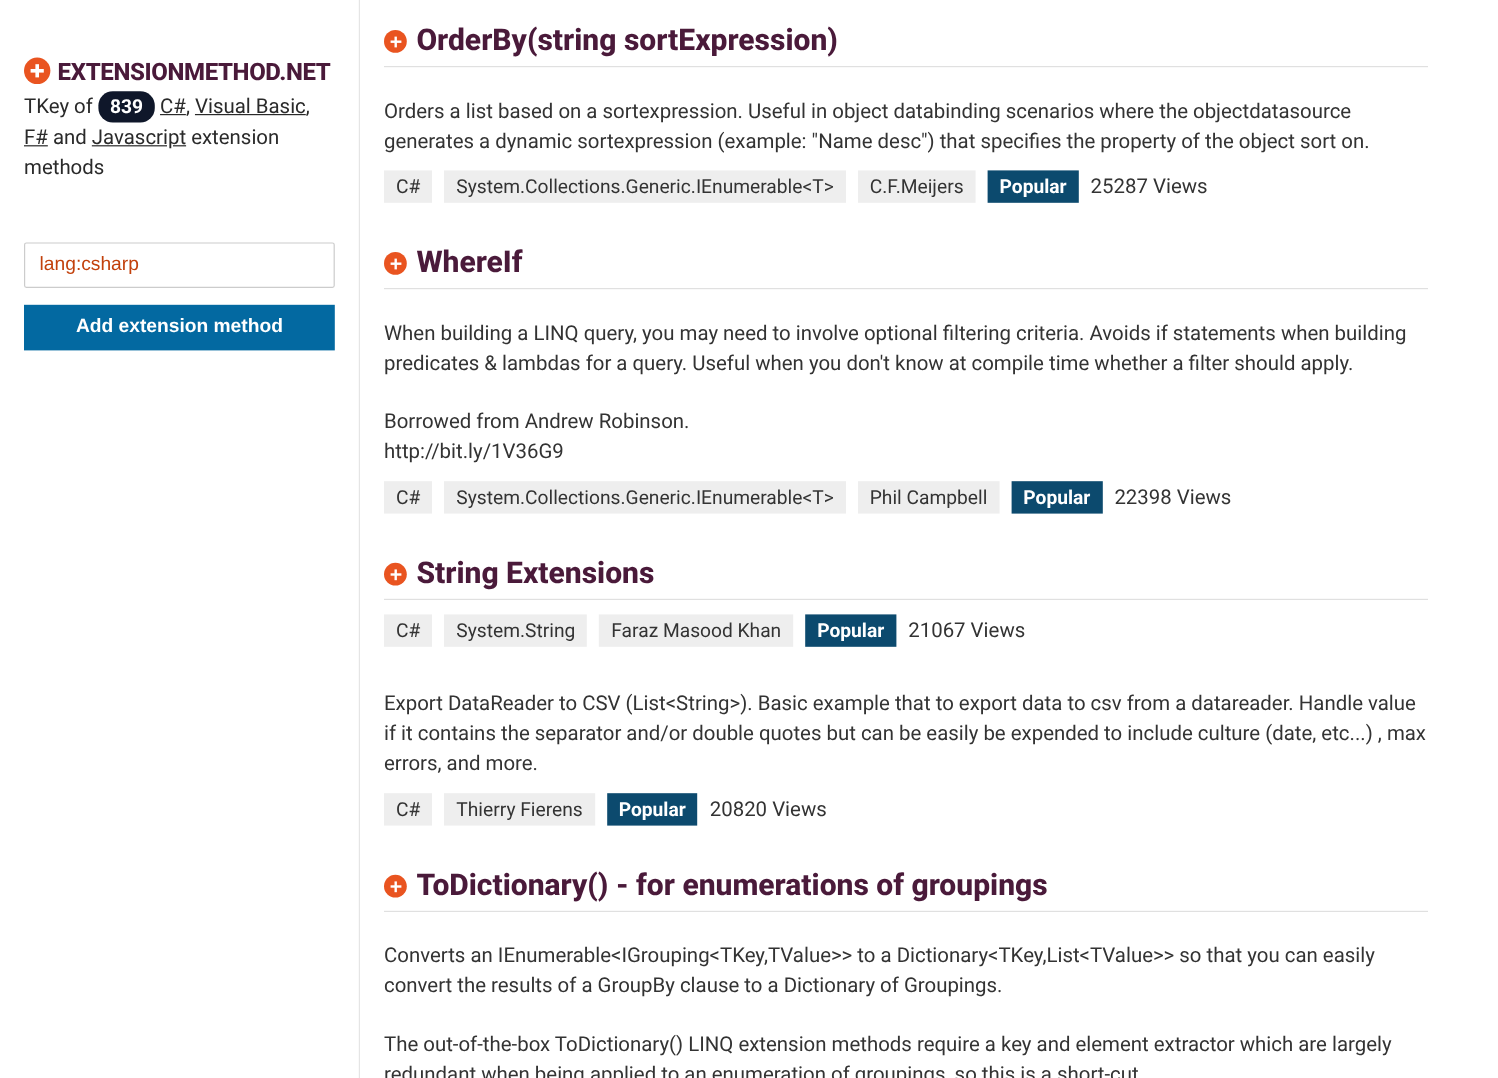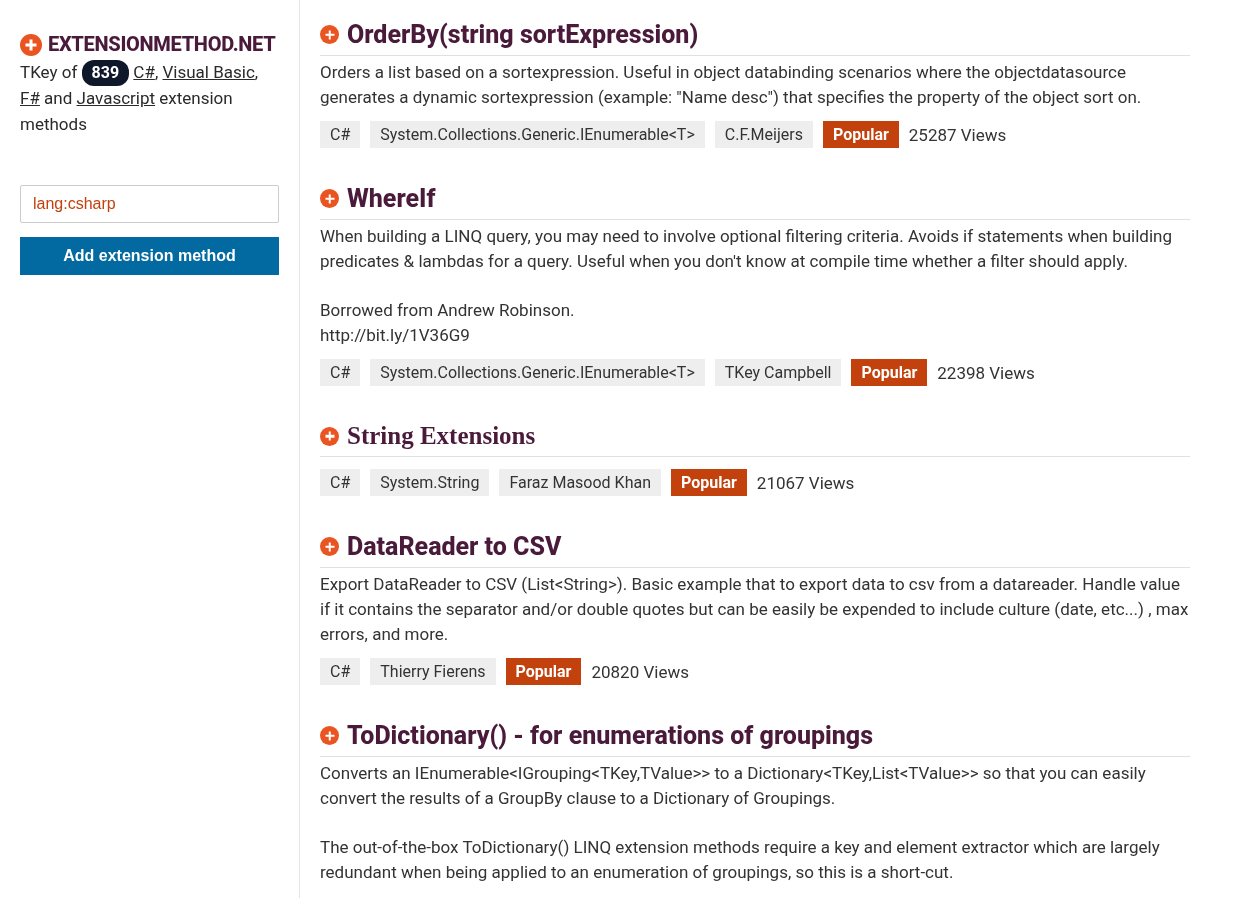--- a/index.html
+++ b/index.html
@@ -17,23 +17,23 @@
       border-right: 1px solid #e5e5e5;
       min-height: 100vh;
     }
     .main {
       flex: 1;
       padding: 20px 40px 40px 20px;
       max-width: 930px;
     }
     .logo-row {
       display: flex;
-      align-items: flex-end;
+      align-items: flex-start;
       gap: 6px;
-      margin-top: 12px;
+      margin-top: 28px;
     }
     .site-name {
       font-weight: 800;
       font-size: 20px;
       color: #4a1a3a;
       letter-spacing: -0.3px;
     }
     .intro {
       margin-top: 4px;
       line-height: 1.5;
@@ -83,41 +83,41 @@
       gap: 8px;
       border-bottom: 1px solid #e0e0e0;
       padding-bottom: 6px;
     }
     .entry-title {
       font-size: 25px;
       font-weight: 800;
       color: #4a1a3a;
     }
     .entry-desc {
-      margin-top: 4px;
+      margin-top: 25px;
       font-size: 17px;
       line-height: 1.45;
       color: #333;
       white-space: pre-line;
     }
     .tag-row {
       margin-top: 12px;
       display: flex;
       flex-wrap: wrap;
       gap: 10px;
       align-items: center;
     }
     .tag {
       background: #eee;
       color: #333;
       padding: 4px 10px;
       font-size: 16px;
     }
     .popular {
-      background: #c2410c;
+      background: #0c4a6e;
       color: #fff;
       font-weight: 700;
       padding: 4px 10px;
       font-size: 16px;
     }
     .views {
       font-size: 17px;
       color: #333;
     }
     .icon-plus {
@@ -180,43 +180,39 @@
             <span class="icon-plus small"></span>
             <a class="entry-title" style="text-decoration: none;">WhereIf</a>
           </div>
           <div class="entry-desc">When building a LINQ query, you may need to involve optional filtering criteria. Avoids if statements when building predicates &amp; lambdas for a query. Useful when you don't know at compile time whether a filter should apply.
 
 Borrowed from Andrew Robinson.
 http://bit.ly/1V36G9</div>
           <div class="tag-row">
             <span class="tag">C#</span>
             <span class="tag">System.Collections.Generic.IEnumerable&lt;T&gt;</span>
-            <span class="tag">TKey Campbell</span>
+            <span class="tag">Phil Campbell</span>
             <span class="popular">Popular</span>
             <span class="views">22398 Views</span>
           </div>
         </div>
         <div class="entry">
           <div class="entry-title-row">
             <span class="icon-plus small"></span>
-            <a class="entry-title" style="text-decoration: none; font-family: Liberation Serif, serif;">String Extensions</a>
+            <a class="entry-title" style="text-decoration: none;">String Extensions</a>
           </div>
           <div class="tag-row">
             <span class="tag">C#</span>
             <span class="tag">System.String</span>
             <span class="tag">Faraz Masood Khan</span>
             <span class="popular">Popular</span>
             <span class="views">21067 Views</span>
           </div>
         </div>
         <div class="entry">
-          <div class="entry-title-row">
-            <span class="icon-plus small"></span>
-            <a class="entry-title" style="text-decoration: none;">DataReader to CSV</a>
-          </div>
           <div class="entry-desc">Export DataReader to CSV (List&lt;String&gt;). Basic example that to export data to csv from a datareader. Handle value if it contains the separator and/or double quotes but can be easily be expended to include culture (date, etc...) , max errors, and more.</div>
           <div class="tag-row">
             <span class="tag">C#</span>
             <span class="tag">Thierry Fierens</span>
             <span class="popular">Popular</span>
             <span class="views">20820 Views</span>
           </div>
         </div>
         <div class="entry">
           <div class="entry-title-row">

